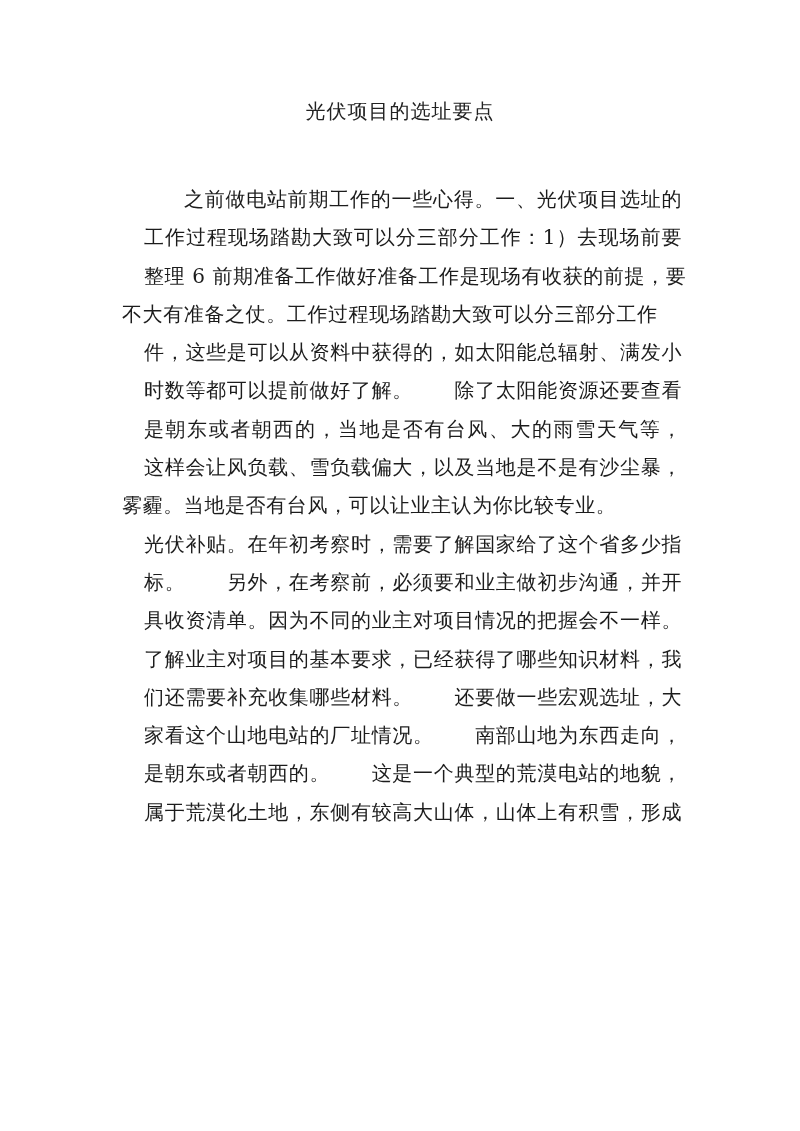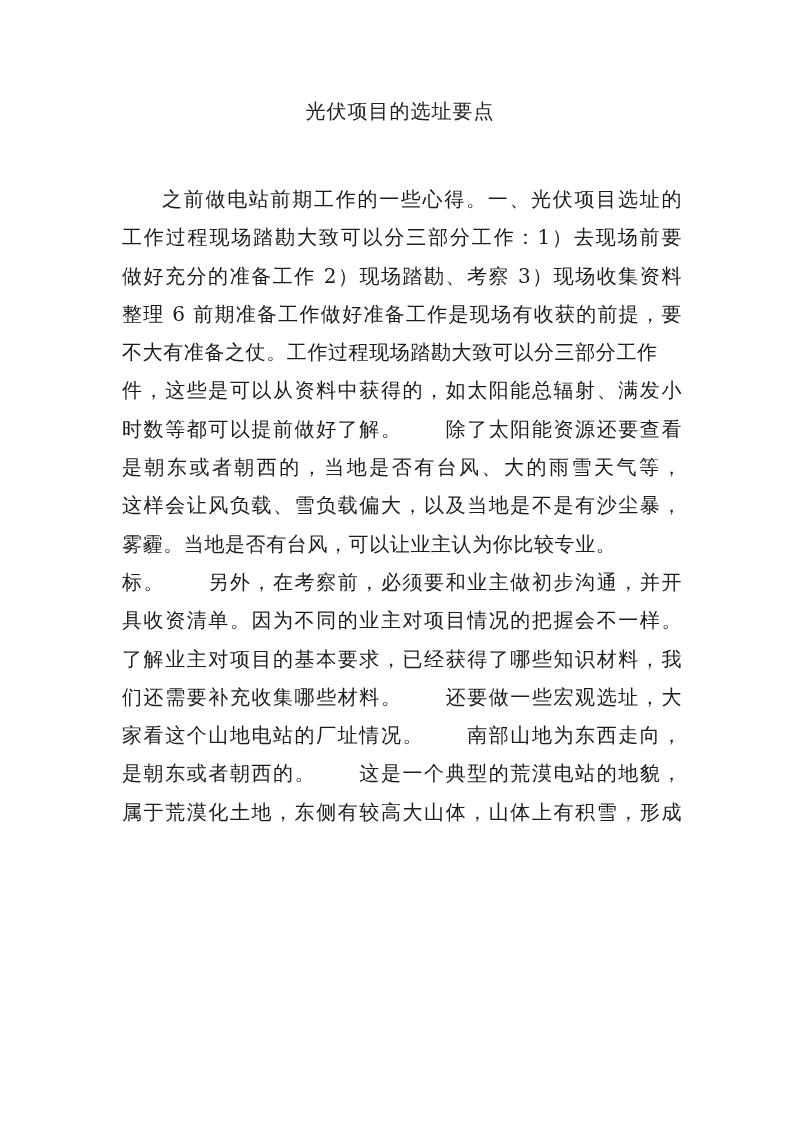--- a/index.html
+++ b/index.html
@@ -13,39 +13,39 @@
     position: absolute; top: 98px; left: 0; width: 800px; text-align: center;
     font-size: 20px; letter-spacing: 1px; color: #222;
   }
   .body-text {
     position: absolute; left: 122px; top: 180px; width: 560px;
   }
   .line {
     height: 38.3px; line-height: 38.3px; font-size: 20px;
     white-space: nowrap; color: #1c1c1c; letter-spacing: 0.6px;
   }
-  .line.justify { text-align: justify; text-align-last: justify; }
+  .line.justify { text-align: justify; text-align-last: justify; margin-left: 22px; }
   .indent { padding-left: 40px; }
 </style>
 </head>
 <body>
 
 <div class="page">
   <div class="title">光伏项目的选址要点</div>
   <div class="body-text" id="body-text">
       <div class="line justify indent">之前做电站前期工作的一些心得。一、光伏项目选址的</div>
       <div class="line justify">工作过程现场踏勘大致可以分三部分工作：1）去现场前要</div>
-      <div class="line justify">做好充分的准备工作 2）现场踏勘、考察 3）现场收集资料</div>
       <div class="line justify">整理 6 前期准备工作做好准备工作是现场有收获的前提，要</div>
       <div class="line">不大有准备之仗。工作过程现场踏勘大致可以分三部分工作</div>
       <div class="line justify">件，这些是可以从资料中获得的，如太阳能总辐射、满发小</div>
       <div class="line justify">时数等都可以提前做好了解。　　除了太阳能资源还要查看</div>
       <div class="line justify">是朝东或者朝西的，当地是否有台风、大的雨雪天气等，</div>
       <div class="line justify">这样会让风负载、雪负载偏大，以及当地是不是有沙尘暴，</div>
       <div class="line">雾霾。当地是否有台风，可以让业主认为你比较专业。</div>
+      <div class="line justify">光伏补贴。在年初考察时，需要了解国家给了这个省多少指</div>
       <div class="line justify">标。　　另外，在考察前，必须要和业主做初步沟通，并开</div>
       <div class="line justify">具收资清单。因为不同的业主对项目情况的把握会不一样。</div>
       <div class="line justify">了解业主对项目的基本要求，已经获得了哪些知识材料，我</div>
       <div class="line justify">们还需要补充收集哪些材料。　　还要做一些宏观选址，大</div>
       <div class="line justify">家看这个山地电站的厂址情况。　　南部山地为东西走向，</div>
       <div class="line justify">是朝东或者朝西的。　　这是一个典型的荒漠电站的地貌，</div>
       <div class="line justify">属于荒漠化土地，东侧有较高大山体，山体上有积雪，形成</div>
     </div>
 </div>
 

